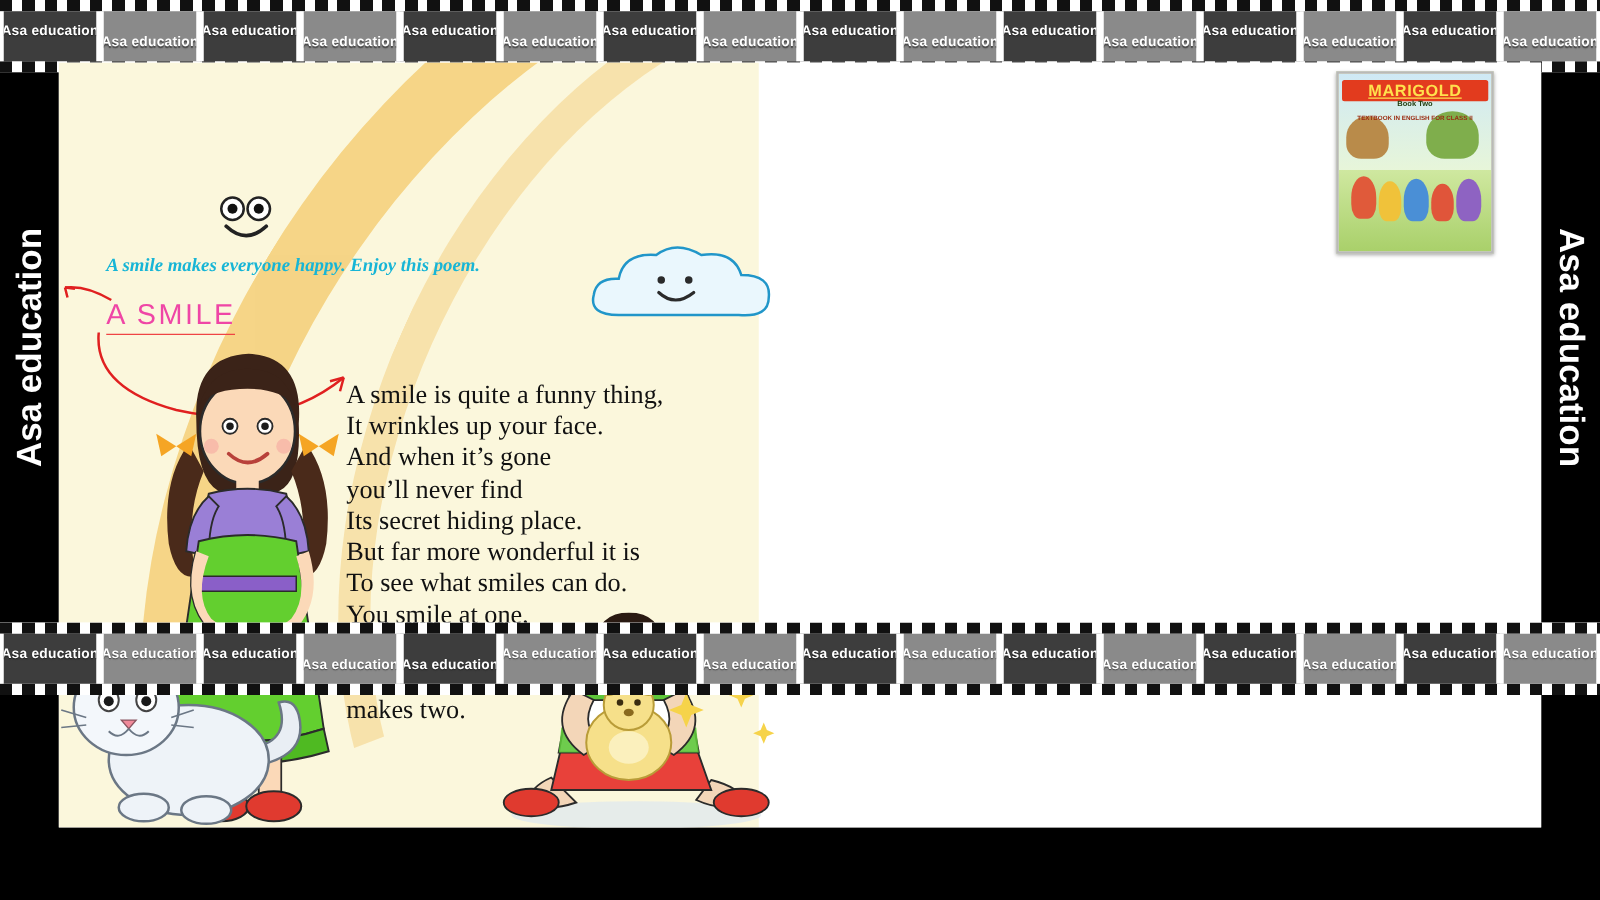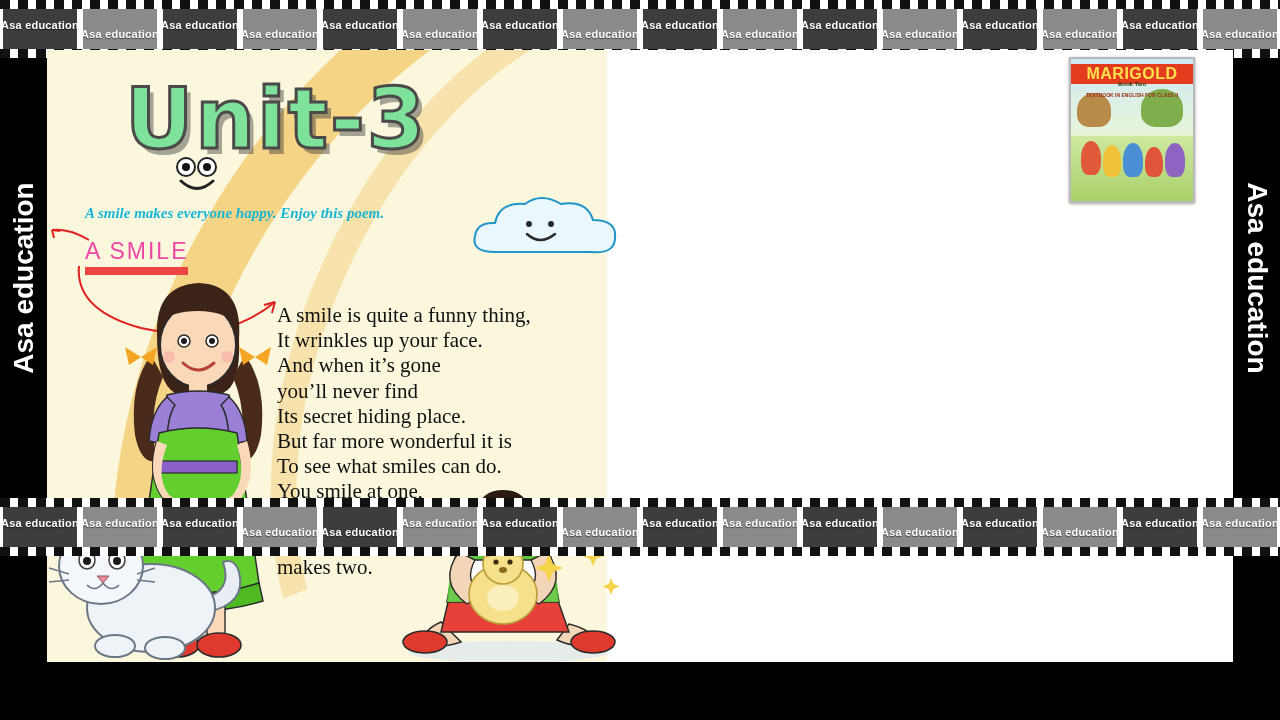--- a/index.html
+++ b/index.html
@@ -200,21 +200,21 @@
 
   
   .poem-title {
     position: absolute;
     left: 38px;
     top: 188px;
     font-family: "Liberation Sans", sans-serif;
     font-size: 23px;
     letter-spacing: 2px;
     color: #ef46a6;
-    border-bottom: 8px solid #ef4444;
+    border-bottom: 1px solid #ef4444;
     padding-bottom: 2px;
   }
   
   .title-arrow {
     position: absolute;
     left: 2px;
     top: 176px;
     width: 44px;
     height: 26px;
   }
@@ -298,26 +298,27 @@
     background: linear-gradient(#cfe9f5, #e8f6d8);
   }
   .bc-ground {
     position: absolute; left:0; bottom:0; right:0; height: 46%;
     background: linear-gradient(#cfe8a0, #a9d06a);
   }
   .bc-title {
     position: absolute; left: 50%; top: 5px; transform: translateX(-50%);
     background: #e23b1e;
     color: #ffe14d;
-    font-size: 16px;
+    font-size: 13px;
     font-weight: bold;
     letter-spacing: .5px;
     padding: 1px 21px;
     border-radius: 2px;
     white-space: nowrap;
+    text-decoration: underline;
   }
   .bc-sub1 {
     position: absolute; left: 50%; top: 22px; transform: translateX(-50%);
     color: #233f10; font-size: 6px; font-weight: bold; white-space: nowrap;
   }
   .bc-sub2 {
     position: absolute; left: 50%; top: 33px; transform: translateX(-50%);
     color: #9a2b12; font-size: 5px; font-weight: bold; white-space: nowrap;
     text-align: center; line-height: 6px;
   }
@@ -395,21 +396,20 @@
 
   <div id="page">
 
     <div class="white-fill"></div>
 
     <div class="book-panel">
       <div class="swoosh"></div>
       <div class="swoosh2"></div>
     </div>
 
-    <div class="unit-title">Unit-3</div>
 
     <svg class="title-smiley" viewBox="0 0 50 44">
       <circle cx="13" cy="13" r="9" fill="#ffffff" stroke="#222" stroke-width="2"></circle>
       <circle cx="13" cy="13" r="4" fill="#111"></circle>
       <circle cx="34" cy="13" r="9" fill="#ffffff" stroke="#222" stroke-width="2"></circle>
       <circle cx="34" cy="13" r="4" fill="#111"></circle>
       <path d="M8 27 Q24 42 40 27" fill="none" stroke="#222" stroke-width="3" stroke-linecap="round"></path>
     </svg>
 
     <div class="intro-line">A smile makes everyone happy. Enjoy this poem.</div>

